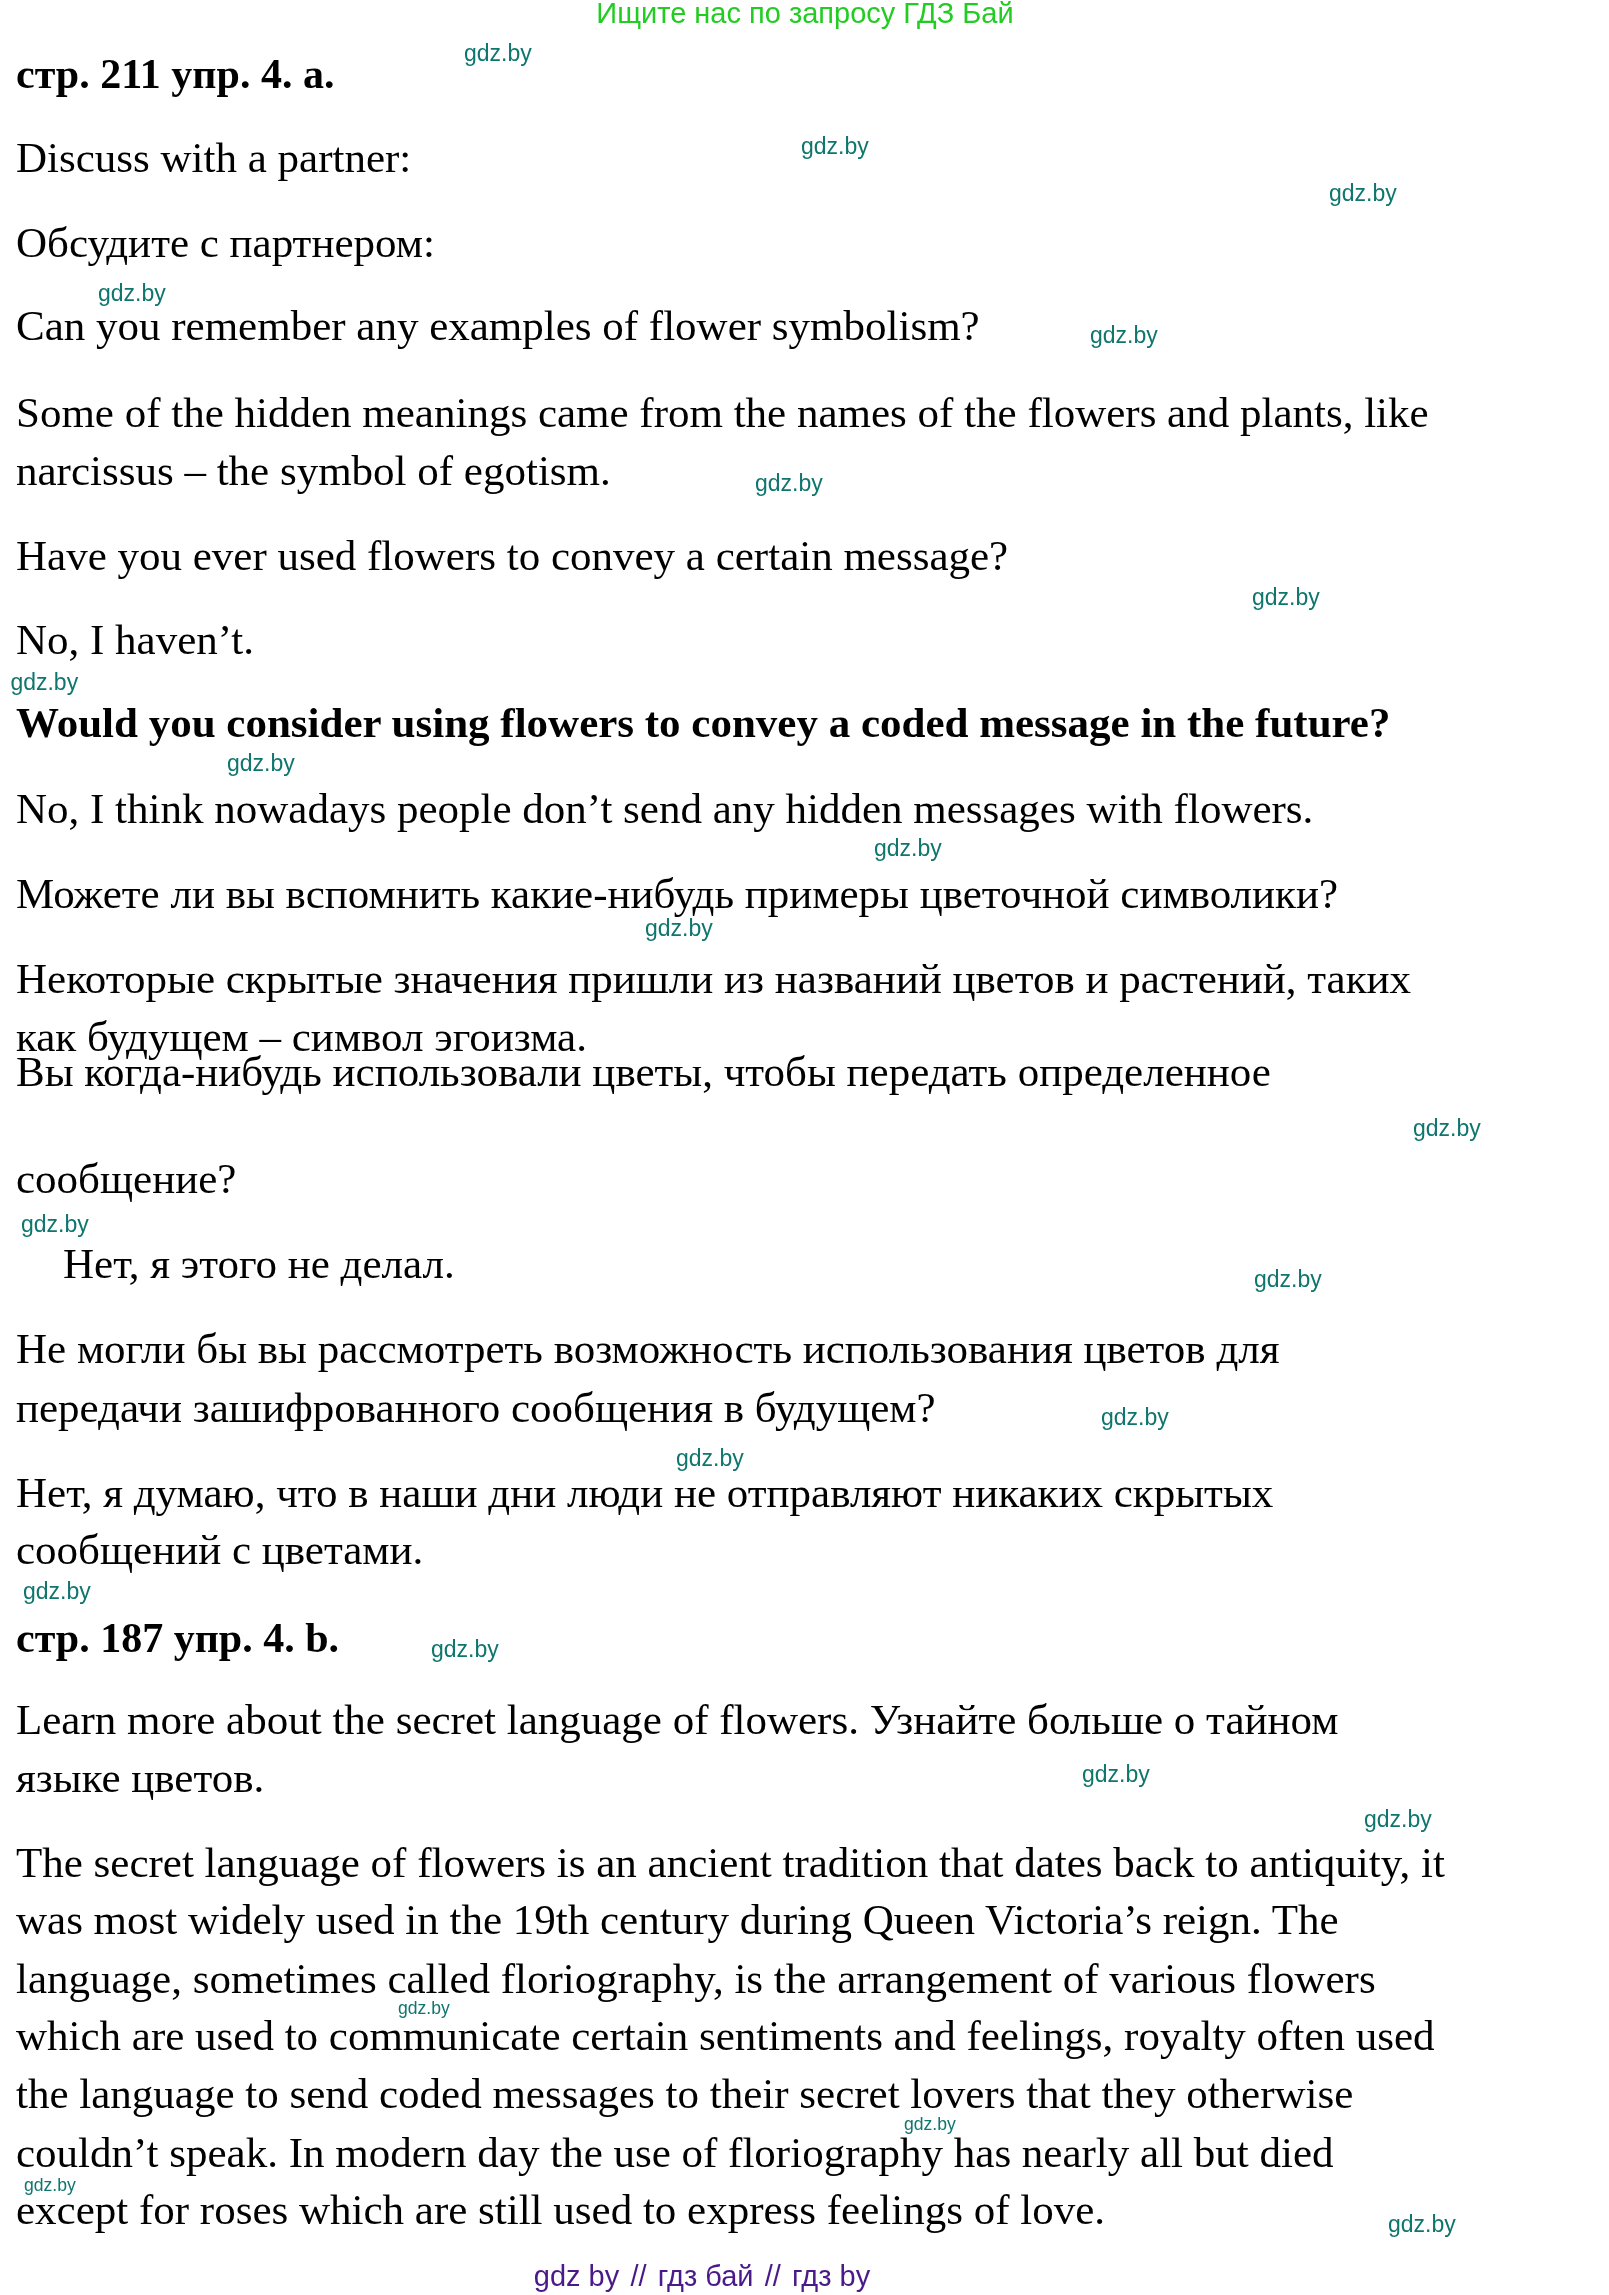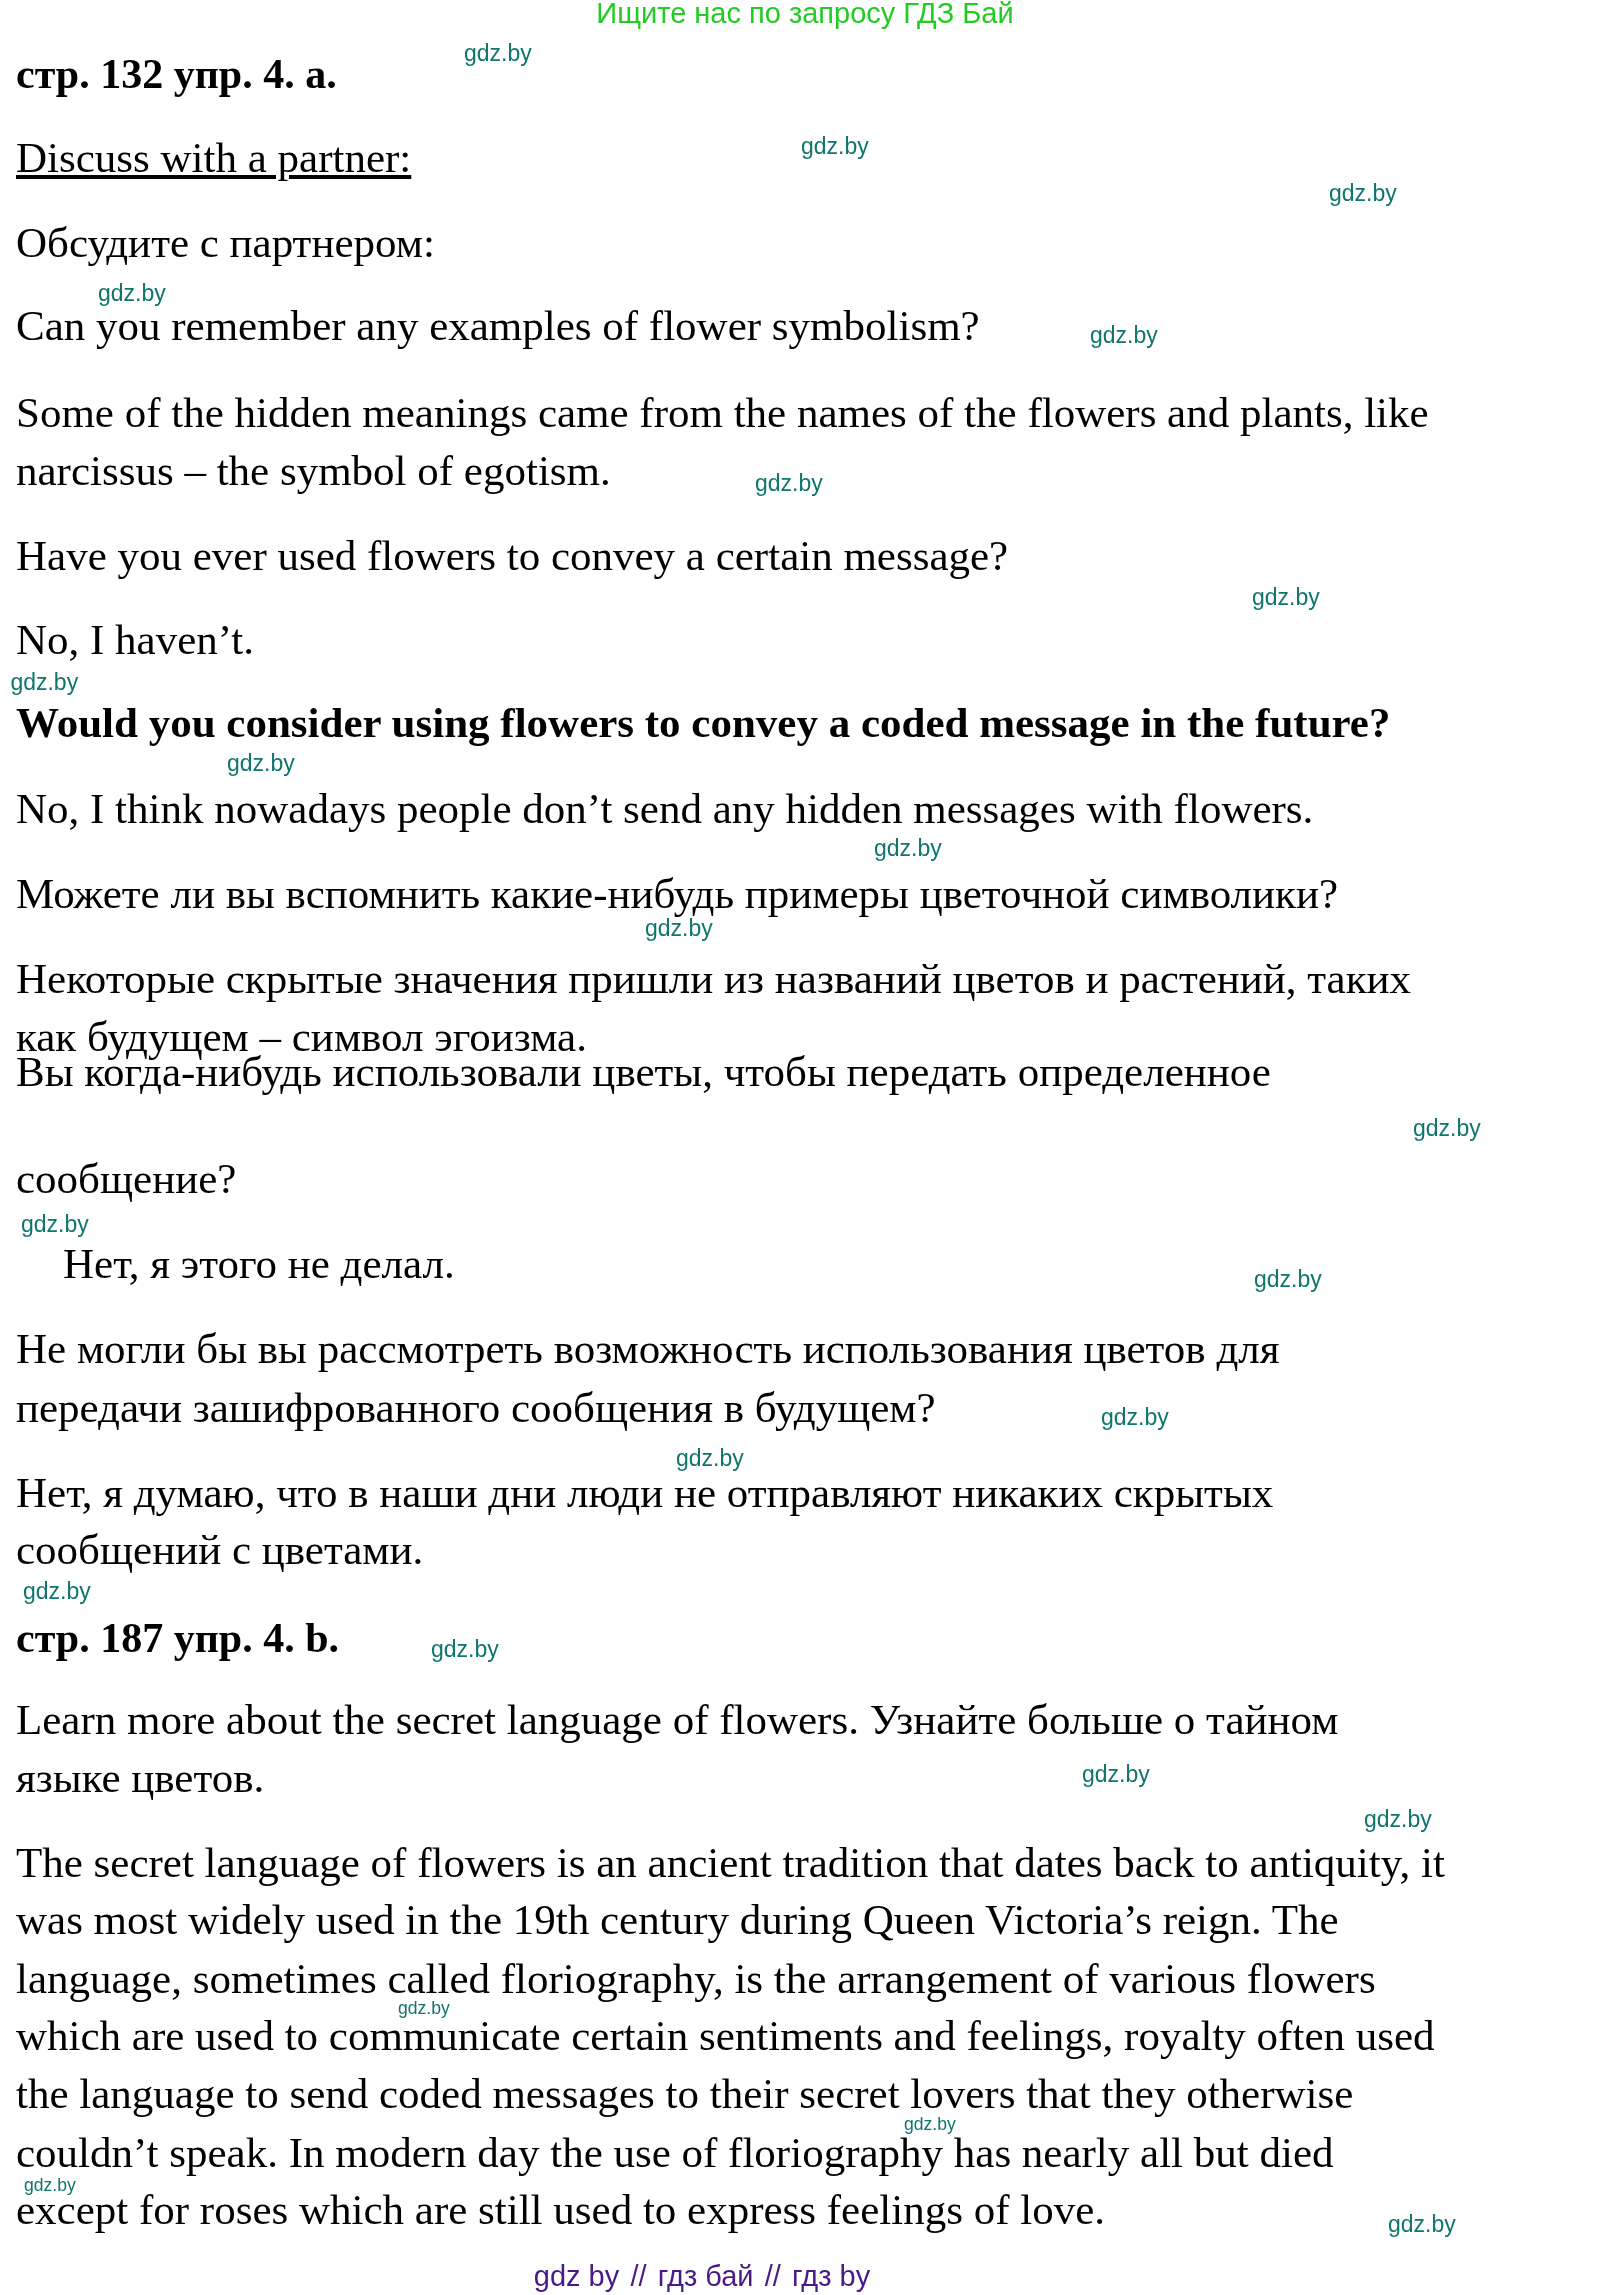--- a/index.html
+++ b/index.html
@@ -30,22 +30,22 @@
   }
   .wm.small { font-size: 17.6px; line-height: 19px; }
 </style>
 </head>
 <body>
 
 <div class="page">
 
   <div class="header-banner">Ищите нас по запросу ГДЗ Бай</div>
 
-  <div class="line heading" style="top:50px;">стр. 132 упр. 4. a.</div>
-  <div class="line" style="top:134px;text-decoration:underline;">Discuss with a partner:</div>
+  <div class="line heading" style="top:50px;">стр. 211 упр. 4. a.</div>
+  <div class="line" style="top:134px;">Discuss with a partner:</div>
   <div class="line" style="top:219px;">Обсудите с партнером:</div>
   <div class="line" style="top:302px;">Can you remember any examples of flower symbolism?</div>
   <div class="line" style="top:389px;">Some of the hidden meanings came from the names of the flowers and plants, like</div>
   <div class="line" style="top:447px;">narcissus – the symbol of egotism.</div>
   <div class="line" style="top:532px;">Have you ever used flowers to convey a certain message?</div>
   <div class="line" style="top:616px;">No, I haven’t.</div>
   <div class="line" style="top:699px;font-weight:bold;">Would you consider using flowers to convey a coded message in the future?</div>
   <div class="line" style="top:785px;">No, I think nowadays people don’t send any hidden messages with flowers.</div>
   <div class="line" style="top:870px;">Можете ли вы вспомнить какие-нибудь примеры цветочной символики?</div>
   <div class="line" style="top:955px;">Некоторые скрытые значения пришли из названий цветов и растений, таких</div>

